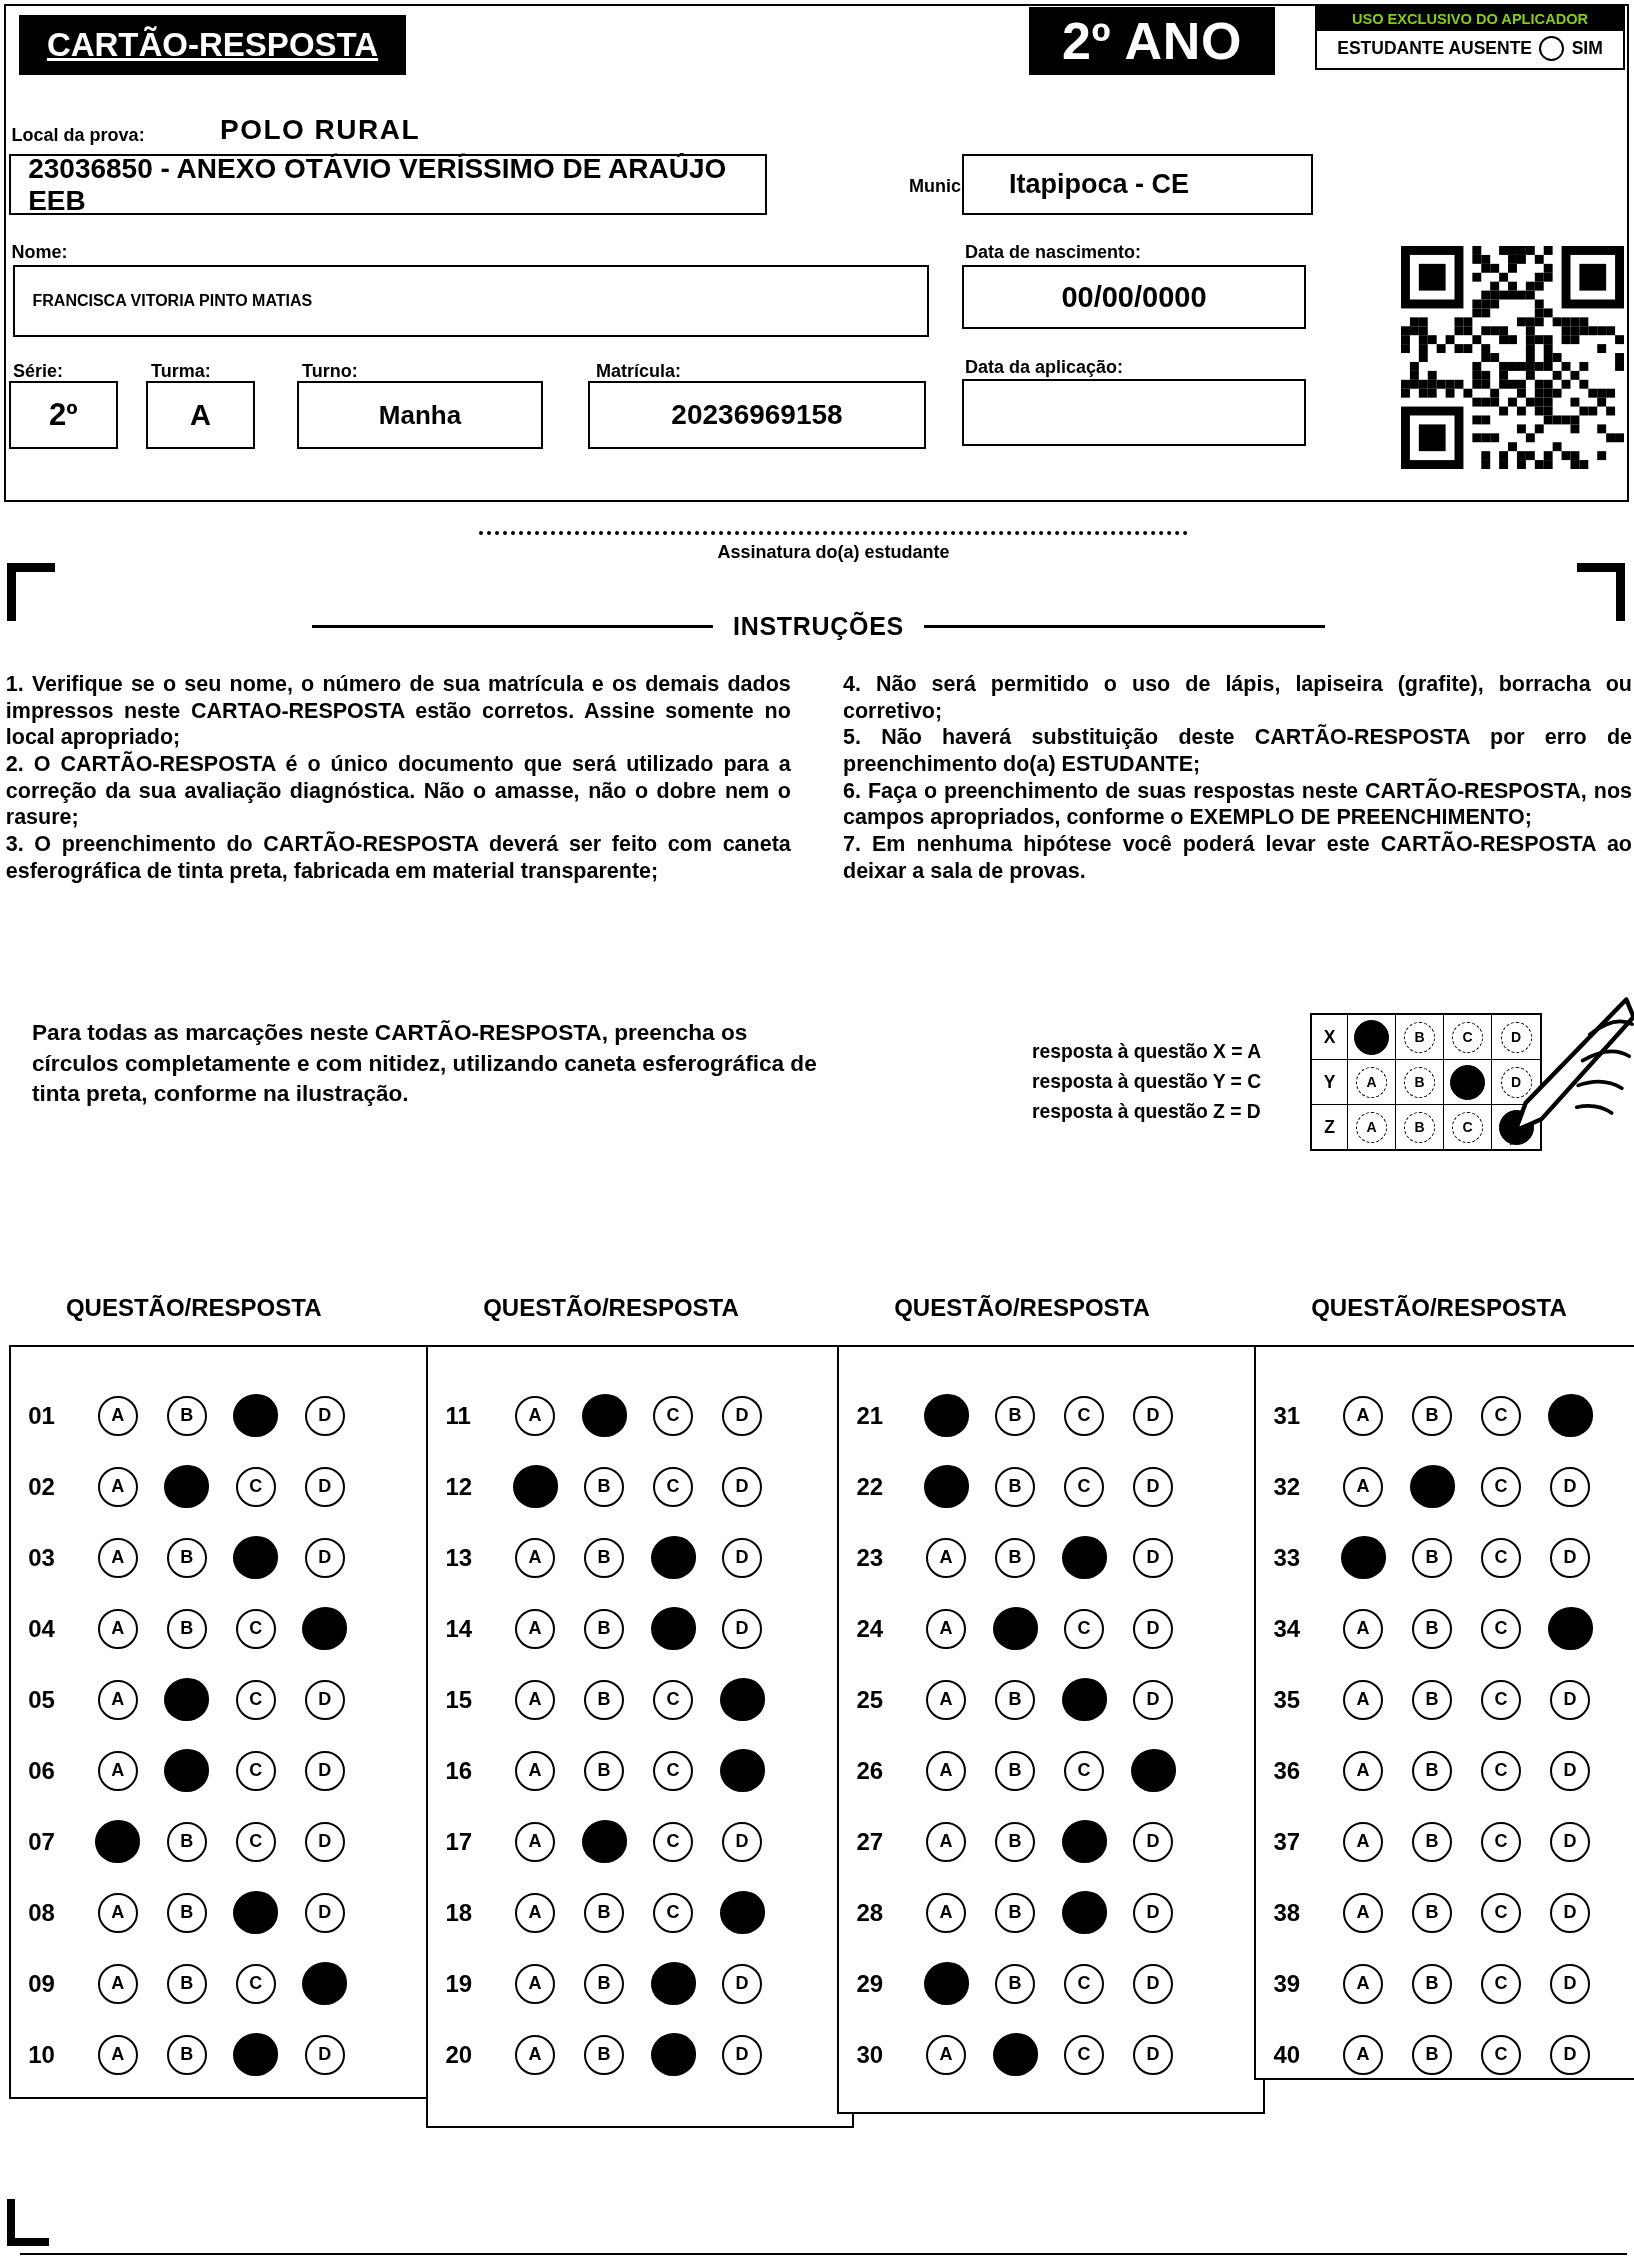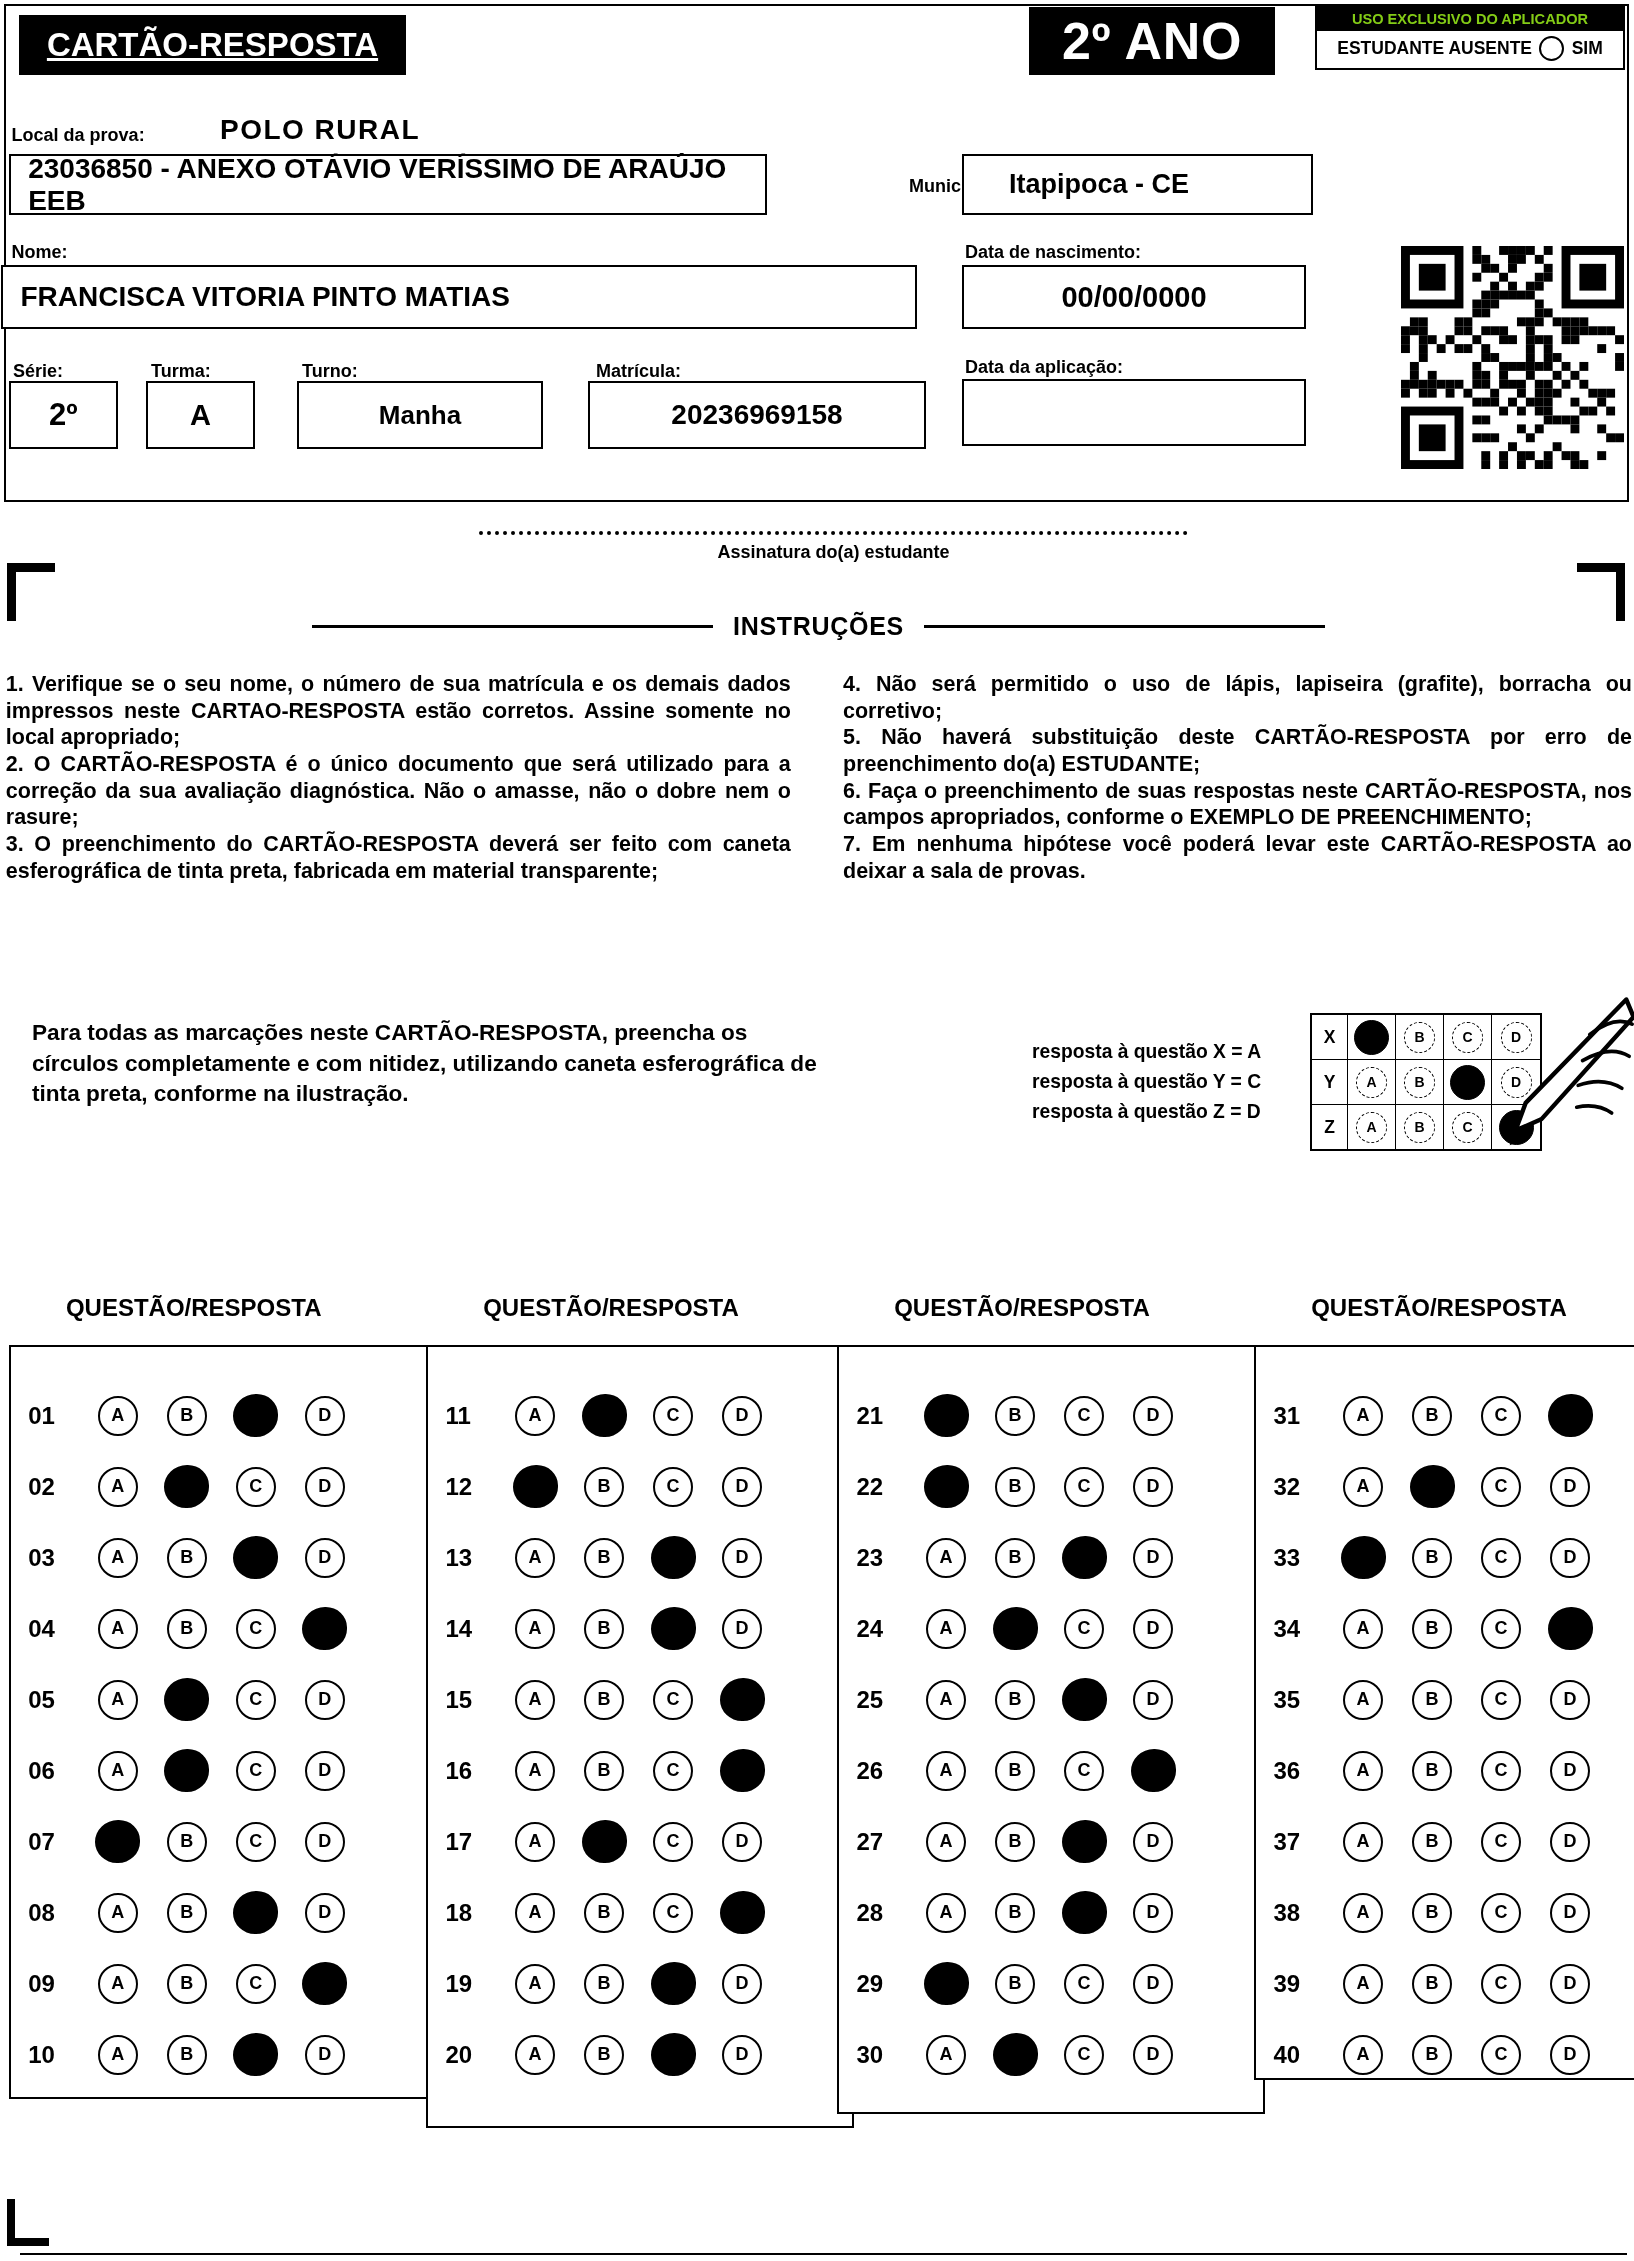--- a/index.html
+++ b/index.html
@@ -21,21 +21,21 @@
 
   .lbl { position:absolute; font-weight:700; font-size:18px; }
   .fbox { position:absolute; border:2.9px solid #000; display:flex; align-items:center; font-weight:700; background:#fff; }
 
   .val-local { position:absolute; left:220px; top:114px; font-size:28px; font-weight:700; letter-spacing:1.5px; }
   .lbl-local { left:11.6px; top:125px; }
   .box-school { left:8.7px; top:154px; width:758px; height:61px; font-size:28px; padding-left:17.5px; }
   .lbl-municipio { left:909px; top:130px;margin-top:46px; }
   .box-municipio { left:962px; top:154px; width:351px; height:61px; font-size:27px; padding-left:45px; }
   .lbl-nome { left:11.6px; top:242px; }
-  .box-nome { left:1px; top:265px; width:916px; height:64px; font-size:28px; padding-left:17.5px; }
+  .box-nome { left:13px; top:265px; width:916px; height:72px; font-size:16px; padding-left:17.5px; }
   .lbl-nasc { left:965px; top:242px; }
   .box-nasc { left:962px; top:265px; width:344px; height:64px; font-size:29px; justify-content:center; }
   .qr-wrap { position:absolute; left:1401px; top:246px; width:223px; height:223px; }
   .lbl-serie { left:13px; top:361px; }
   .box-serie { left:8.7px; top:381px; width:109px; height:68px; font-size:31px; justify-content:center; }
   .lbl-turma { left:151px; top:361px; }
   .box-turma { left:146px; top:381px; width:109px; height:68px; font-size:29px; justify-content:center; }
   .lbl-turno { left:302px; top:361px; }
   .box-turno { left:297px; top:381px; width:246px; height:68px; font-size:26px; justify-content:center; }
   .lbl-matricula { left:596px; top:361px; }

